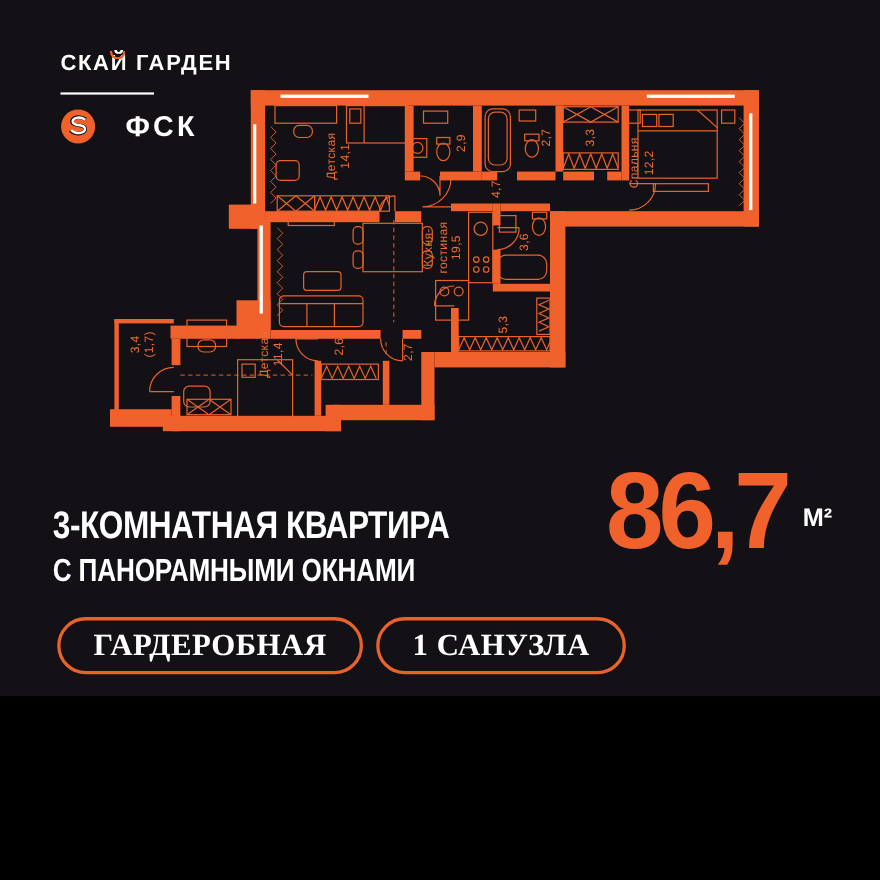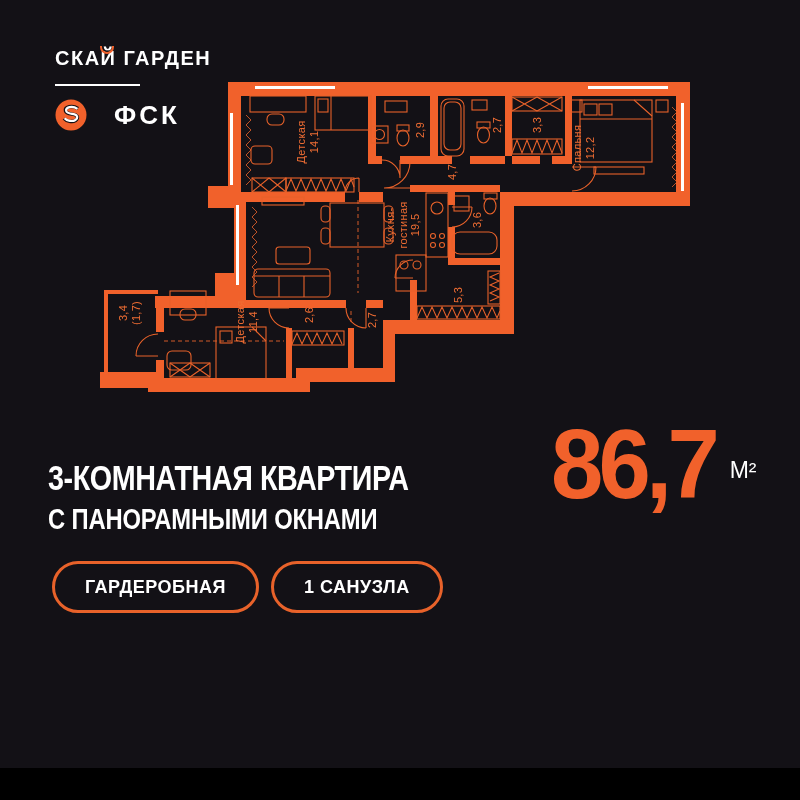--- a/index.html
+++ b/index.html
@@ -3,21 +3,21 @@
 <meta charset="utf-8">
 <style>
   :root{
     --bg:#131116;
     --orange:#F1612B;
     --line:#E8622A;
     --label:#EF6D33;
     --white:#FFFFFF;
   }
   html,body{margin:0;padding:0;background:#000;}
-  .stage{position:relative;width:800px;height:768px;background:var(--bg);
+  .stage{position:relative;width:800px;height:633px;background:var(--bg);
     overflow:hidden;font-family:"Liberation Sans",sans-serif;color:var(--white);}
 
   
   .brand{position:absolute;left:55px;top:48px;}
   .brand-name{position:relative;font-size:20px;font-weight:700;letter-spacing:1.5px;line-height:1;}
   .breve{position:absolute;left:45px;top:-2px;width:10px;height:6px;
     border:2.5px solid var(--orange);border-top:none;border-radius:0 0 10px 10px;background:transparent;}
   .brand-line{margin-top:16px;width:85px;height:2px;background:var(--white);}
   .developer{margin-top:13px;display:flex;align-items:center;gap:27px;}
   .dev-name{font-size:26px;font-weight:700;letter-spacing:3px;line-height:1;}
@@ -33,28 +33,28 @@
   
   .title-block{position:absolute;left:48px;top:428px;margin-top:32px;}
   .t1{font-size:35px;font-weight:700;line-height:1;letter-spacing:-.5px;
     transform:scaleX(.82);transform-origin:left top;white-space:nowrap;}
   .t2{margin-top:10px;font-size:29px;font-weight:700;line-height:1;letter-spacing:-.2px;
     transform:scaleX(.82);transform-origin:left top;white-space:nowrap;}
 
   .area-block{position:absolute;left:521px;top:417px;display:flex;align-items:center;margin-left:30px;}
   .big-number{font-size:99px;font-weight:700;letter-spacing:-5px;line-height:.95;
     color:var(--orange);transform:scaleX(.95);transform-origin:left top;}
-  .unit{margin:13px 0 0 6px;font-size:23px;font-weight:400;color:var(--white);}
+  .unit{margin:13px 0 0 6px;font-size:23px;font-weight:700;color:var(--white);}
 
   
   .badges{position:absolute;left:52px;top:561px;display:flex;flex-direction:column;gap:14px;}
   .badge-row{display:flex;gap:12px;}
   .badge{box-sizing:border-box;height:52px;padding:0 30px;display:flex;align-items:center;
     border:3px solid var(--line);border-radius:27px;
-    font-size:18px;font-weight:700;letter-spacing:.5px;color:var(--white);white-space:nowrap;}
+    font-size:28px;font-weight:700;letter-spacing:.5px;color:var(--white);white-space:nowrap;font-family:Liberation Serif, serif;}
 
   
   .w{fill:var(--orange);}
   .win{fill:#ffffff;}
   .f{fill:none;stroke:var(--line);stroke-width:1.1;}
   .cz{fill:none;stroke:var(--line);stroke-width:.8;}
   .dz{fill:none;stroke:var(--line);stroke-width:.9;stroke-dasharray:4 3;}
 </style>
 </head>
 <body>

